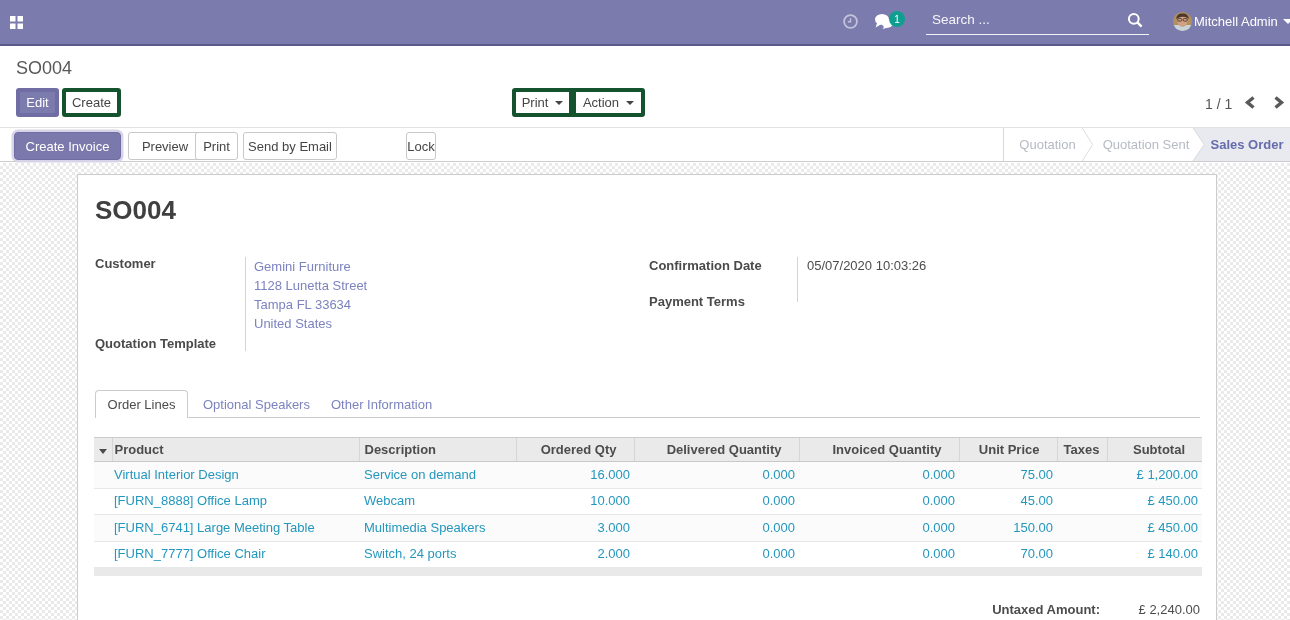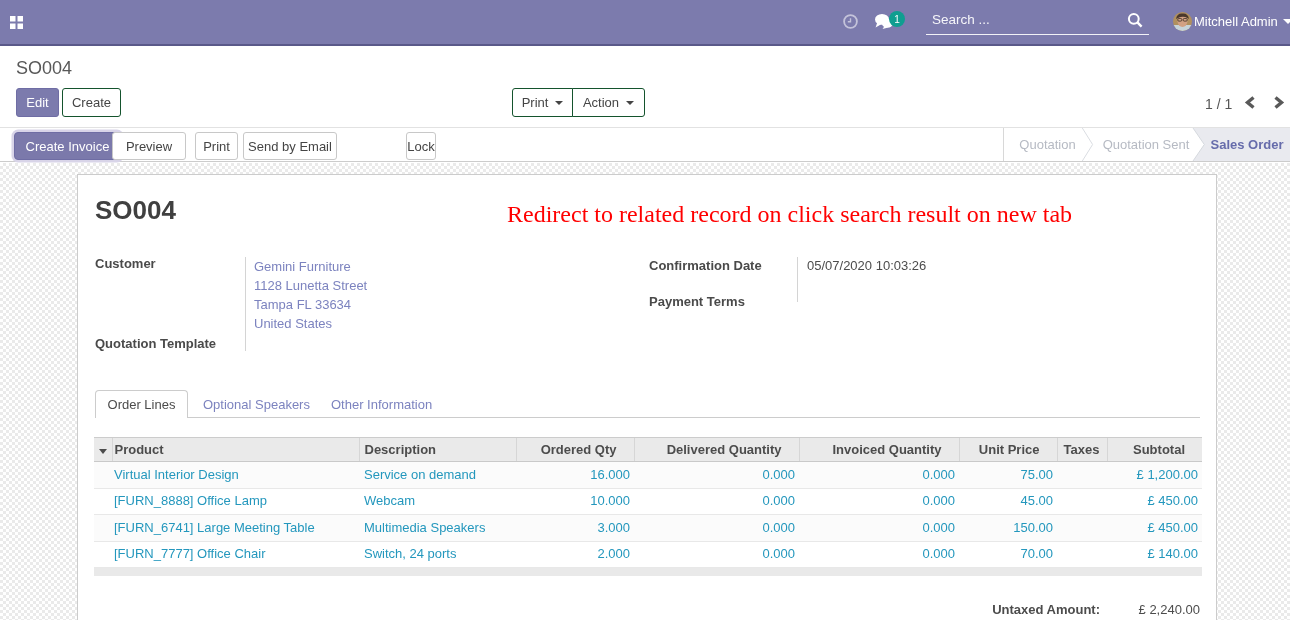--- a/index.html
+++ b/index.html
@@ -7,21 +7,21 @@
   body { font-family:"Liberation Sans", sans-serif; font-size:13px; color:#4c4c4c; background:#fff; position:relative; }
   .abs { position:absolute; }
 
   
   #nav { position:absolute; left:0; top:0; width:1290px; height:46px; background:#7c7bad; border-bottom:2px solid #5a5989; }
   #nav .white { color:#fff; }
 
   
   #cp { position:absolute; left:0; top:46px; width:1290px; height:81px; background:#fff; }
   .breadcrumb { position:absolute; left:16px; top:12px; font-size:18px; color:#585858; }
-  .btn { position:absolute; height:29px; border-radius:3px; font-size:13px; display:flex; align-items:center; justify-content:center; border:1px solid #14532d; background:#fff; color:#454545; }
+  .btn { position:absolute; height:29px; border-radius:3px; font-size:13px; display:flex; align-items:center; justify-content:center; border:4px solid #14532d; background:#fff; color:#454545; }
   .btn-primary { background:#7c7bad; border-color:#6f6da4; color:#fff; }
   .caret-down { display:inline-block; width:0; height:0; border-left:4px solid transparent; border-right:4px solid transparent; border-top:4.5px solid #454545; margin-left:7px; }
 
   
   #sb { position:absolute; left:0; top:127px; width:1290px; height:35px; background:#fff; border-top:1px solid #e2e2e2; border-bottom:1px solid #ccc; }
   .sbtn { position:absolute; top:4px; height:28px; border-radius:3px; font-size:13px; display:flex; align-items:center; justify-content:center; border:1px solid #c8c8c8; background:#fff; color:#454545; }
   .sbtn-hl { background:#7b79ab; border-color:#6f6da4; color:#fff; box-shadow:0 0 0 2.5px #d8d4e8; border-radius:4px; }
 
   
   #content { position:absolute; left:0; top:163px; width:1290px; height:457px;
@@ -117,41 +117,40 @@
   <svg class="abs" style="left:1244px; top:50px;" width="12" height="13" viewBox="0 0 12 13">
     <path d="M9.5 1.5 L3.5 6.5 L9.5 11.5" fill="none" stroke="#595959" stroke-width="3.4"></path>
   </svg>
   <svg class="abs" style="left:1273px; top:50px;" width="12" height="13" viewBox="0 0 12 13">
     <path d="M2.5 1.5 L8.5 6.5 L2.5 11.5" fill="none" stroke="#595959" stroke-width="3.4"></path>
   </svg>
 </div>
 
 <div id="sb">
   <div class="sbtn sbtn-hl" style="left:14px; width:107px;">Create Invoice</div>
-  <div class="sbtn" style="left:112px; width:74px;">Preview</div>
+  <div class="sbtn" style="left:128px; width:74px;">Preview</div>
   <div class="sbtn" style="left:195px; width:43px;">Print</div>
   <div class="sbtn" style="left:243px; width:94px;">Send by Email</div>
   <div class="sbtn" style="left:342px; width:58px;margin-top:48px;">Cancel</div>
   <div class="sbtn" style="left:406px; width:30px;">Lock</div>
   <svg class="abs" style="right:0; top:0;" width="300" height="33" viewBox="0 0 300 33">
     <rect width="300" height="33" fill="#fff"></rect>
     <polygon points="203,0 214.3,16.5 203,33 300,33 300,0" fill="#e9eaef"></polygon>
     <line x1="13.5" y1="0" x2="13.5" y2="33" stroke="#d8d8d8" stroke-width="1"></line>
     <path d="M92.3 0 L102.6 16.5 L92.3 33" fill="none" stroke="#dadde2" stroke-width="1"></path>
     <path d="M203 0 L214.3 16.5 L203 33" fill="none" stroke="#d5d9de" stroke-width="1"></path>
     <text x="57.5" y="21" text-anchor="middle" font-family="Liberation Sans, sans-serif" font-size="13" fill="#b6bac3">Quotation</text>
     <text x="156" y="21" text-anchor="middle" font-family="Liberation Sans, sans-serif" font-size="13" fill="#b6bac3">Quotation Sent</text>
     <text x="257" y="21" text-anchor="middle" font-family="Liberation Sans, sans-serif" font-size="13" font-weight="bold" fill="#666cab">Sales Order</text>
   </svg>
 </div>
 
 <div id="content">
   <div id="sheet">
     <div class="sheet-title">SO004</div>
-    <div class="redtext">Redirect to related record on click search result on new tab</div>
 
     <div class="flabel" style="left:17px; top:81px;">Customer</div>
     <div class="vsep" style="left:167px; top:82px; height:94px;"></div>
     <div class="abs linkcol" style="left:176px; top:82px; line-height:19px;">
       Gemini Furniture<br>1128 Lunetta Street<br>Tampa FL 33634<br>United States
     </div>
     <div class="flabel" style="left:17px; top:161px;">Quotation Template</div>
 
     <div class="flabel" style="left:571px; top:83px;">Confirmation Date</div>
     <div class="vsep" style="left:719px; top:82px; height:45px;"></div>

